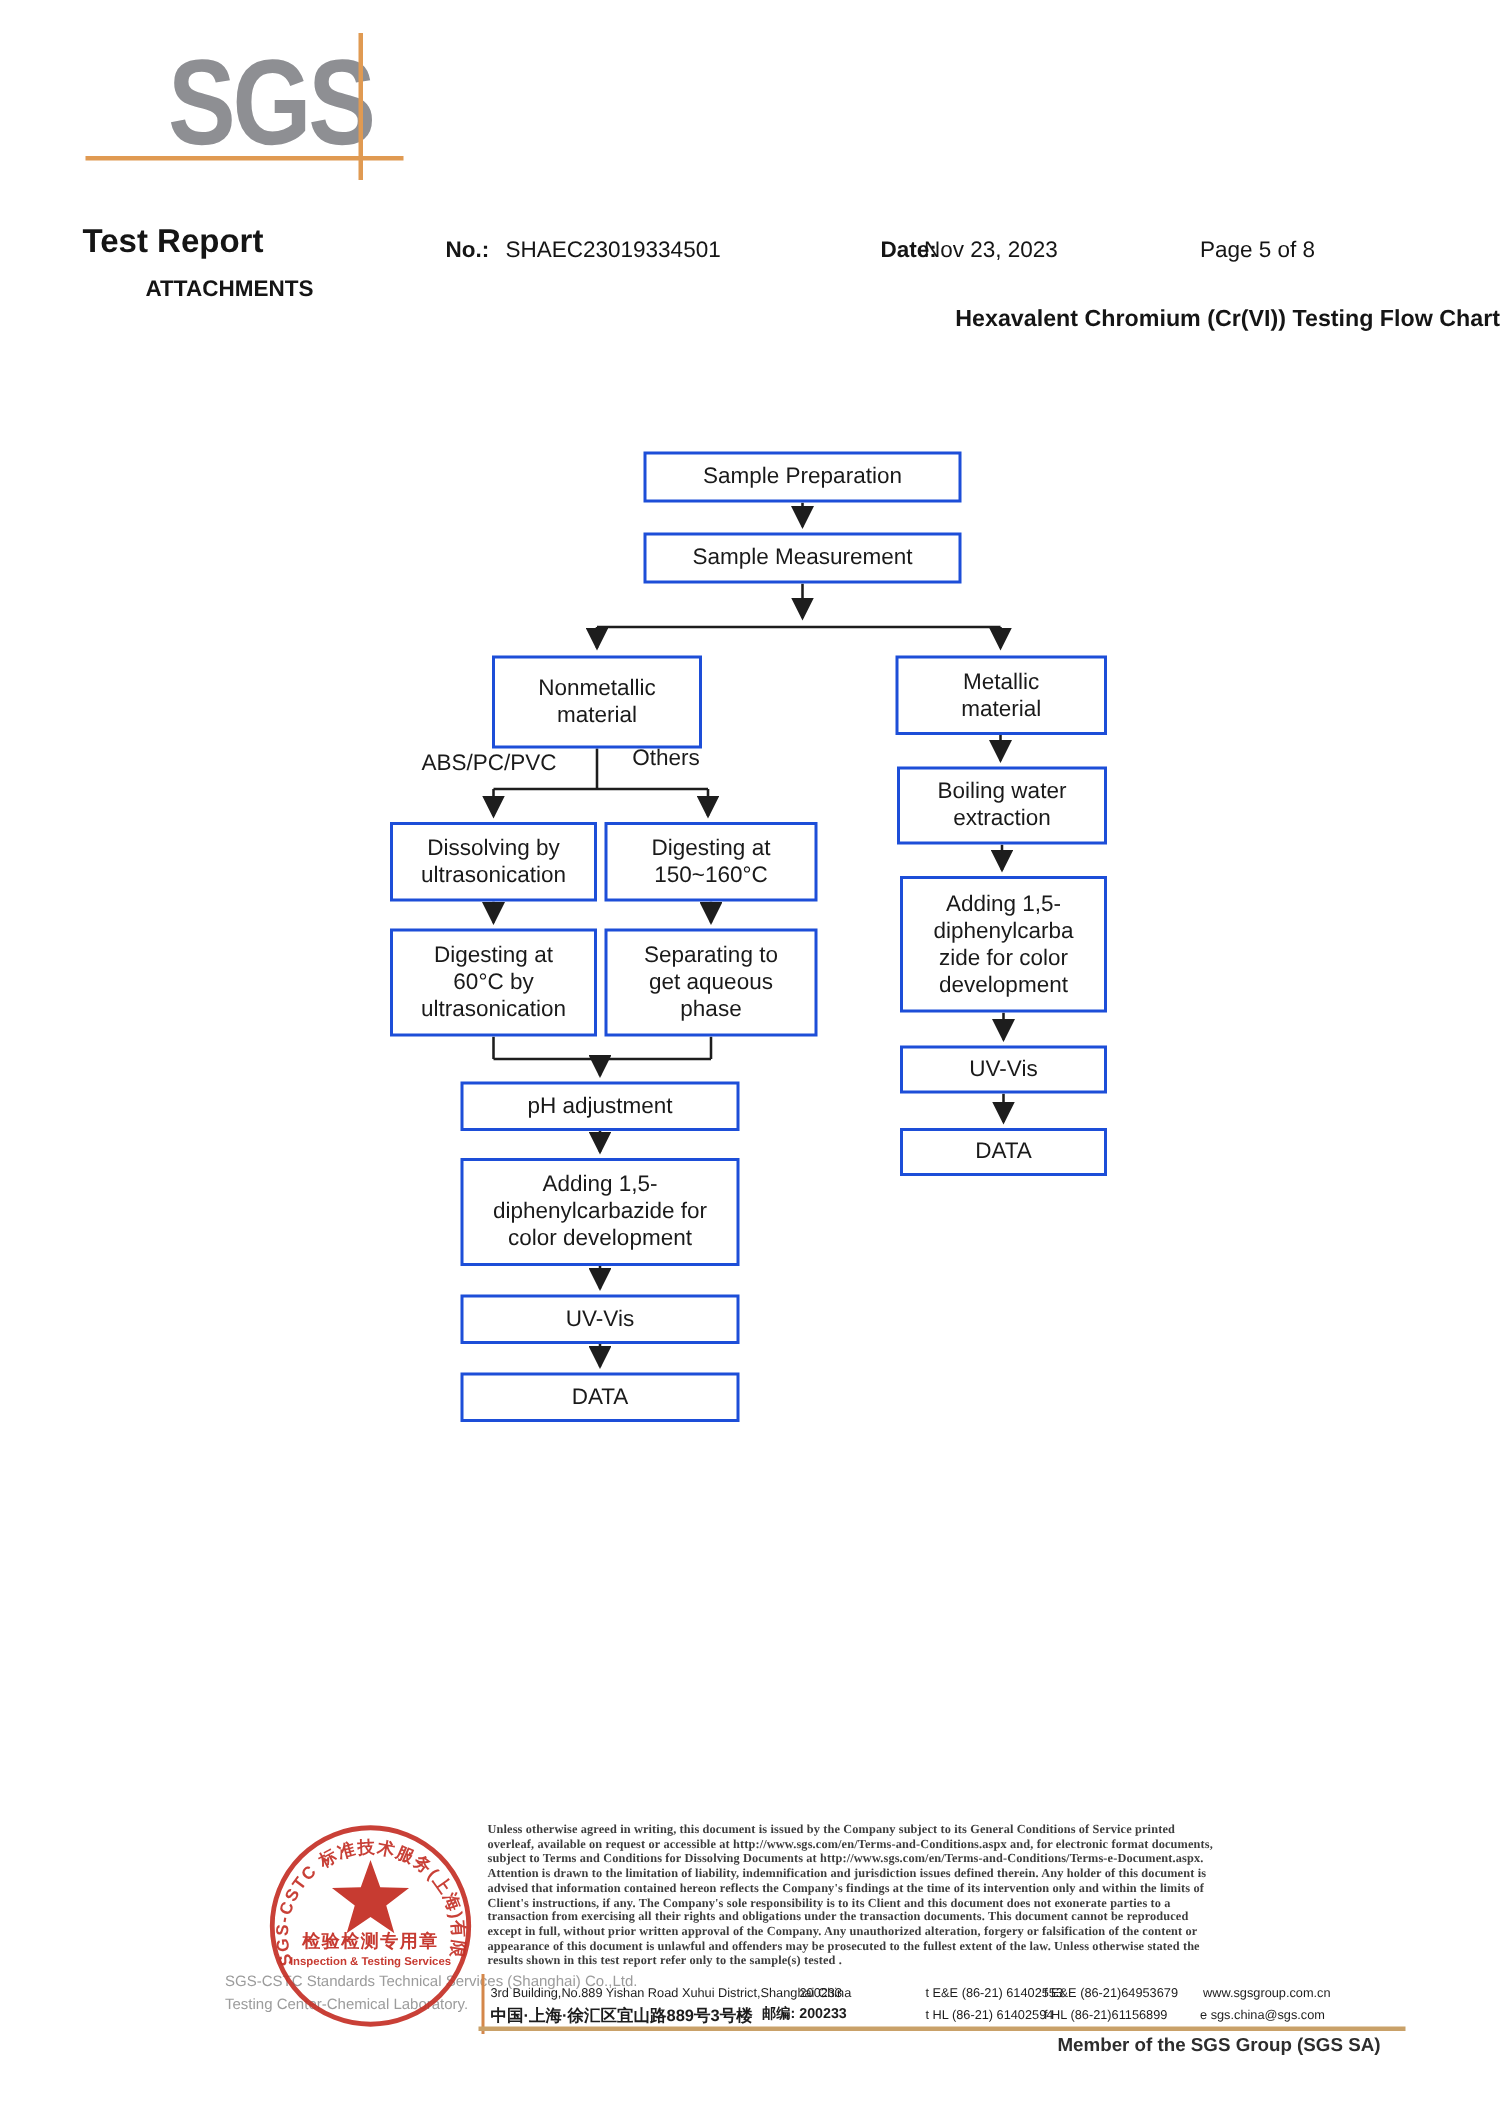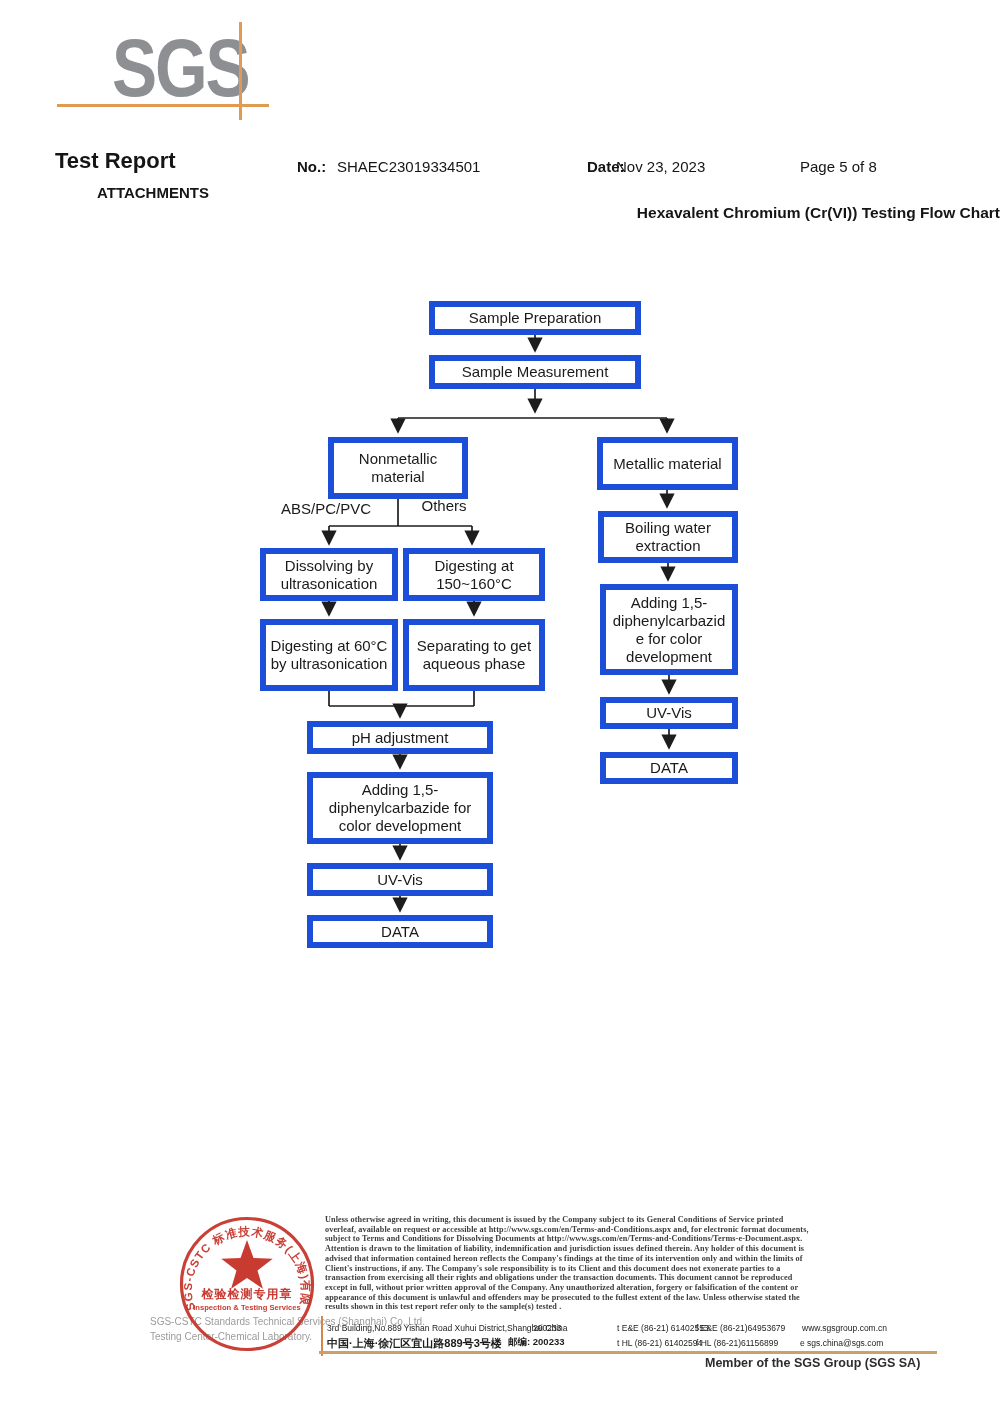--- a/index.html
+++ b/index.html
@@ -16,23 +16,23 @@
 
   .test-report { position:absolute; left:55px; top:148px; font-size:22px; font-weight:700; color:#151515; }
   .attachments { position:absolute; left:97px; top:184px; font-size:15px; font-weight:700; color:#151515; }
   .hdr { position:absolute; top:158px; font-size:15px; color:#151515; white-space:nowrap; }
   .hdr.b { font-weight:700;margin-left:12px; }
   .chart-title { position:absolute; left:0; top:204px; width:1000px; text-align:right;
                  font-size:15.5px; font-weight:700; color:#151515; }
 
   
   .flow-svg { position:absolute; left:0; top:0; width:1000px; height:1415px; }
-  .fbox { position:absolute; border:6px solid #1d4ed8; background:#fff; display:flex;
+  .fbox { position:absolute; border:2px solid #1d4ed8; background:#fff; display:flex;
           align-items:center; justify-content:center; text-align:center;
-          font-size:15px; line-height:1.2; color:#1a1a1a; padding:2px 4px; }
+          font-size:15px; line-height:1.2; color:#1a1a1a; padding:2px 17px; }
   .flabel { position:absolute; font-size:15px; color:#1a1a1a; text-align:center; }
 
   
   .legal { position:absolute; left:325px; top:1215px; width:570px; font-size:8.2px;
            font-weight:700; color:#3d3d3d; line-height:9.7px; letter-spacing:0.1px; }
   .legal .ln { white-space:nowrap;font-family:Liberation Serif, serif; }
   .legal .attn { color:#e8831d; }
   .company-ln { position:absolute; left:150px; font-size:10px; color:#9c9c9c; white-space:nowrap; }
   .stamp { position:absolute; left:178px; top:1215px; width:138px; height:138px; }
   .addr { position:absolute; font-size:8.5px; color:#1c1c1c; white-space:nowrap; }

